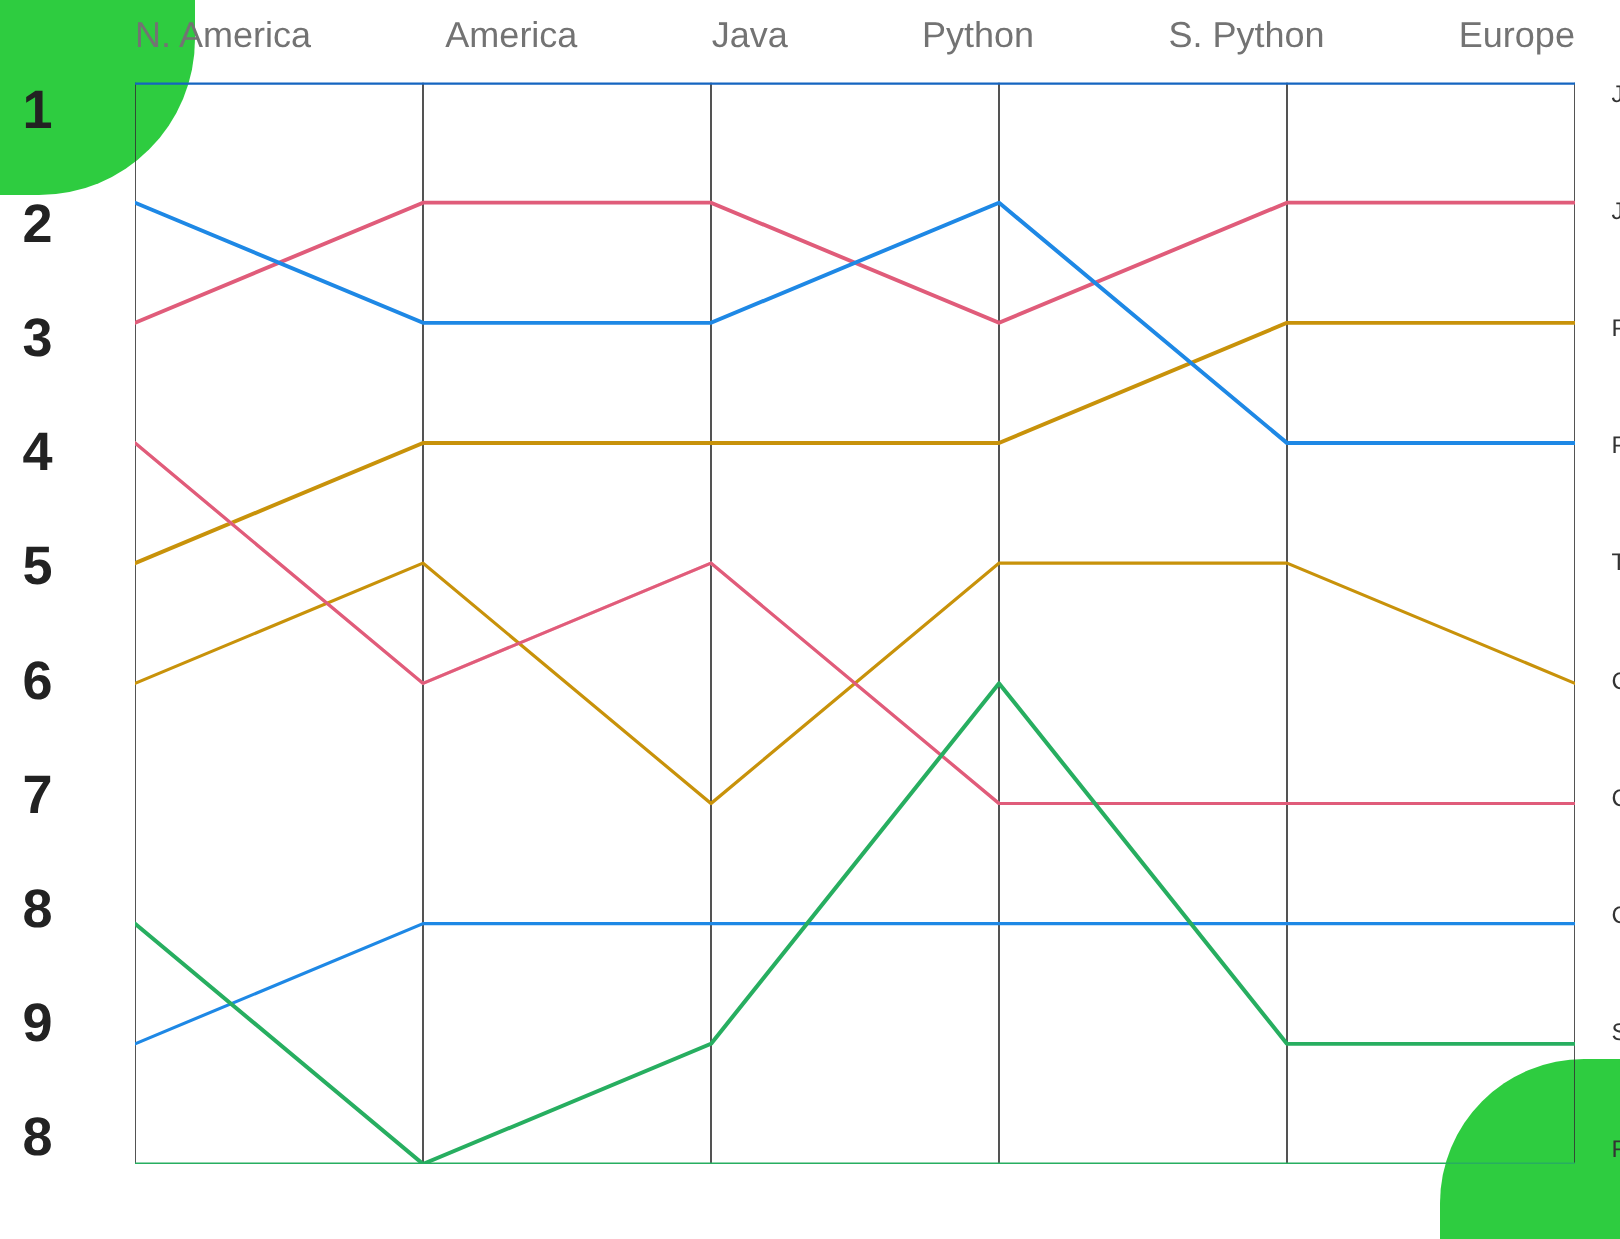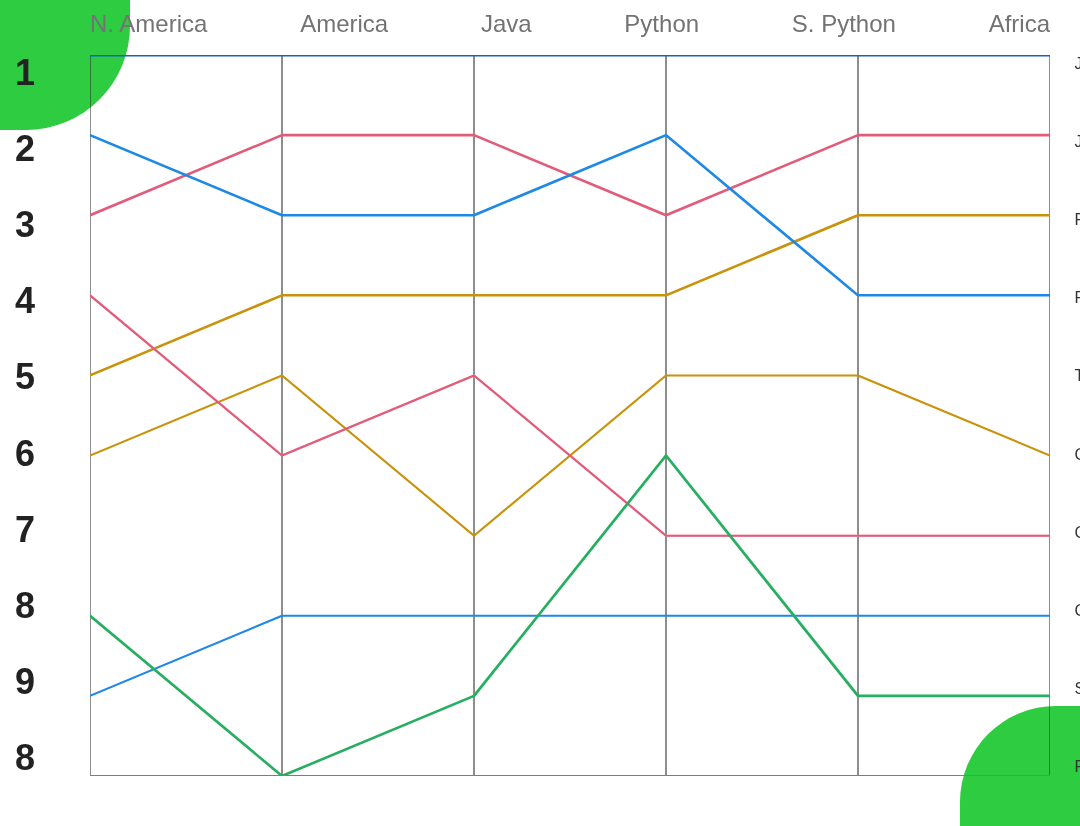--- a/index.html
+++ b/index.html
@@ -113,21 +113,21 @@
 
 <div class="chart-container">
   <div class="chart-area">
 
     <div class="x-labels" id="x-labels">
         <div class="x-label">N. America</div>
         <div class="x-label">America</div>
         <div class="x-label">Java</div>
         <div class="x-label">Python</div>
         <div class="x-label">S. Python</div>
-        <div class="x-label">Africa</div>
+        <div class="x-label">Europe</div>
       </div>
 
     <div class="y-labels" id="y-labels">
         <div class="y-label">1</div>
         <div class="y-label">2</div>
         <div class="y-label">3</div>
         <div class="y-label">4</div>
         <div class="y-label">5</div>
         <div class="y-label">6</div>
         <div class="y-label">7</div>

